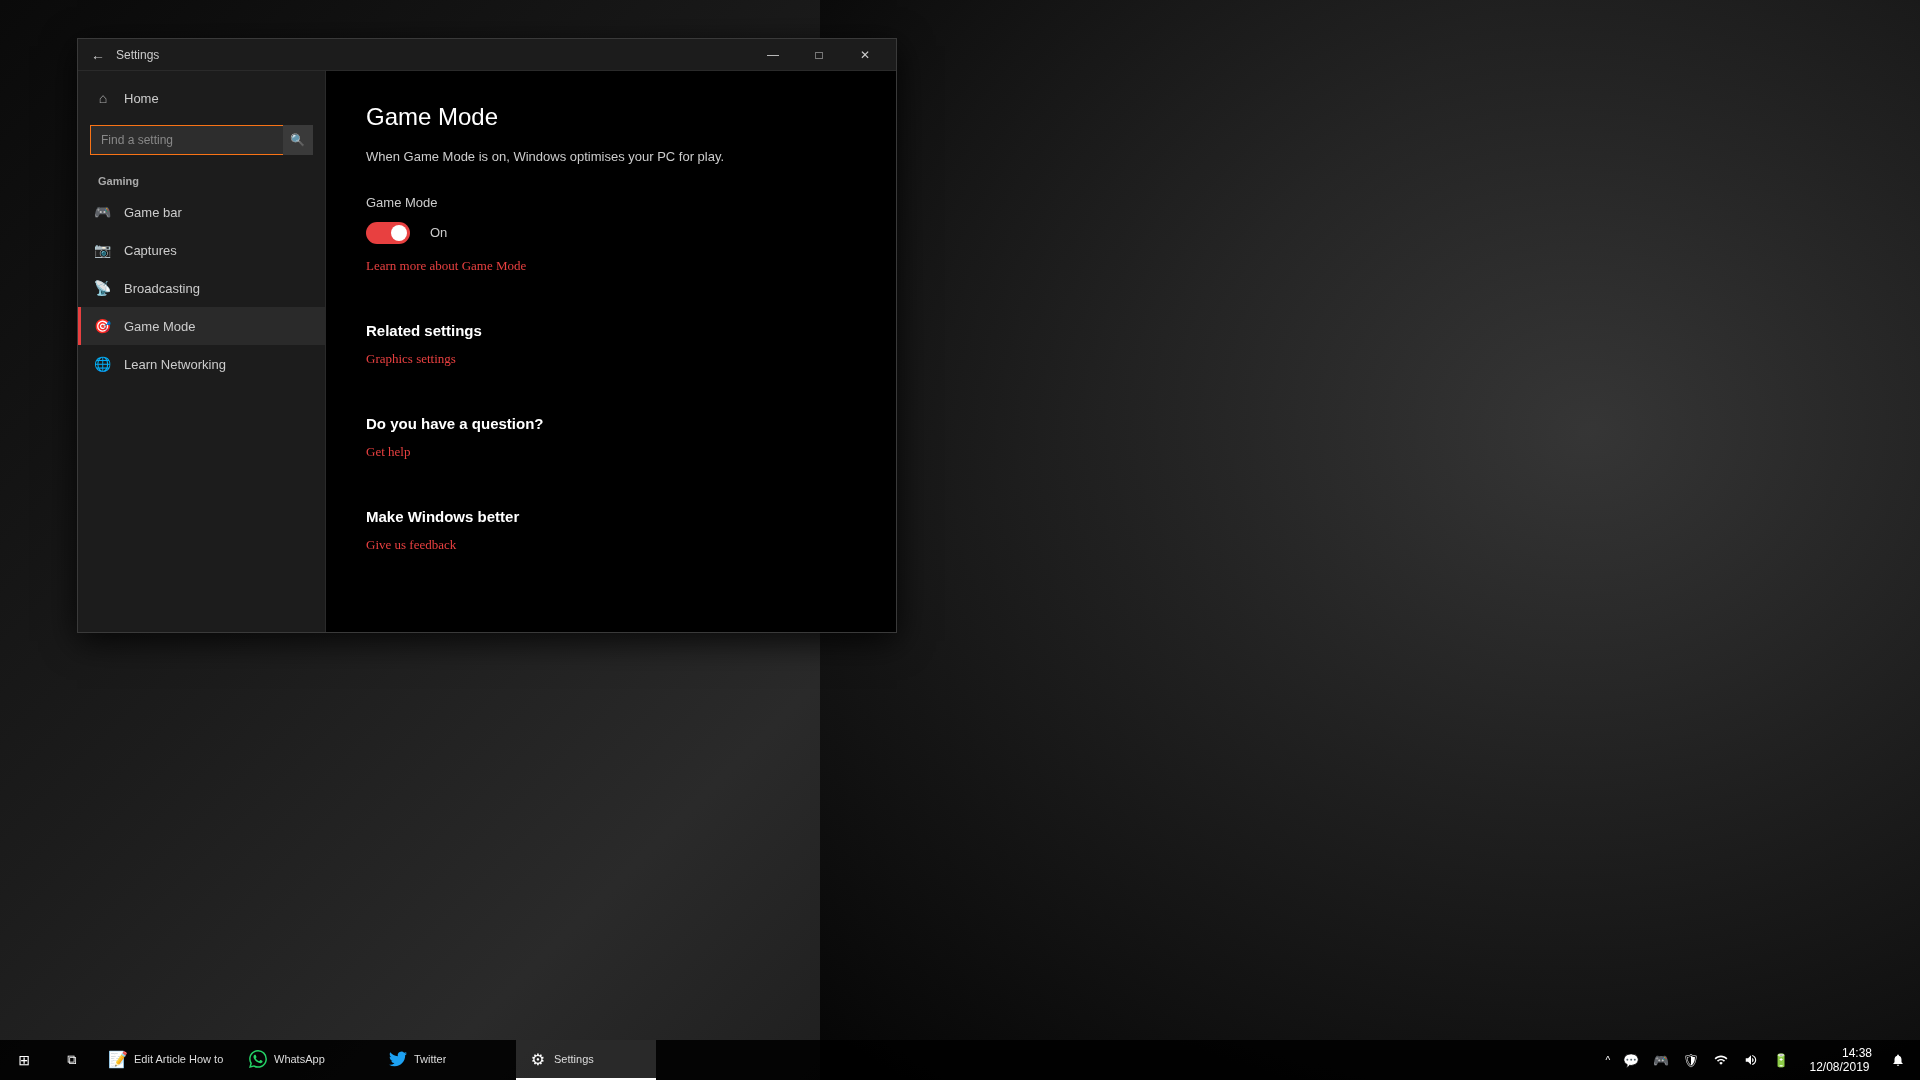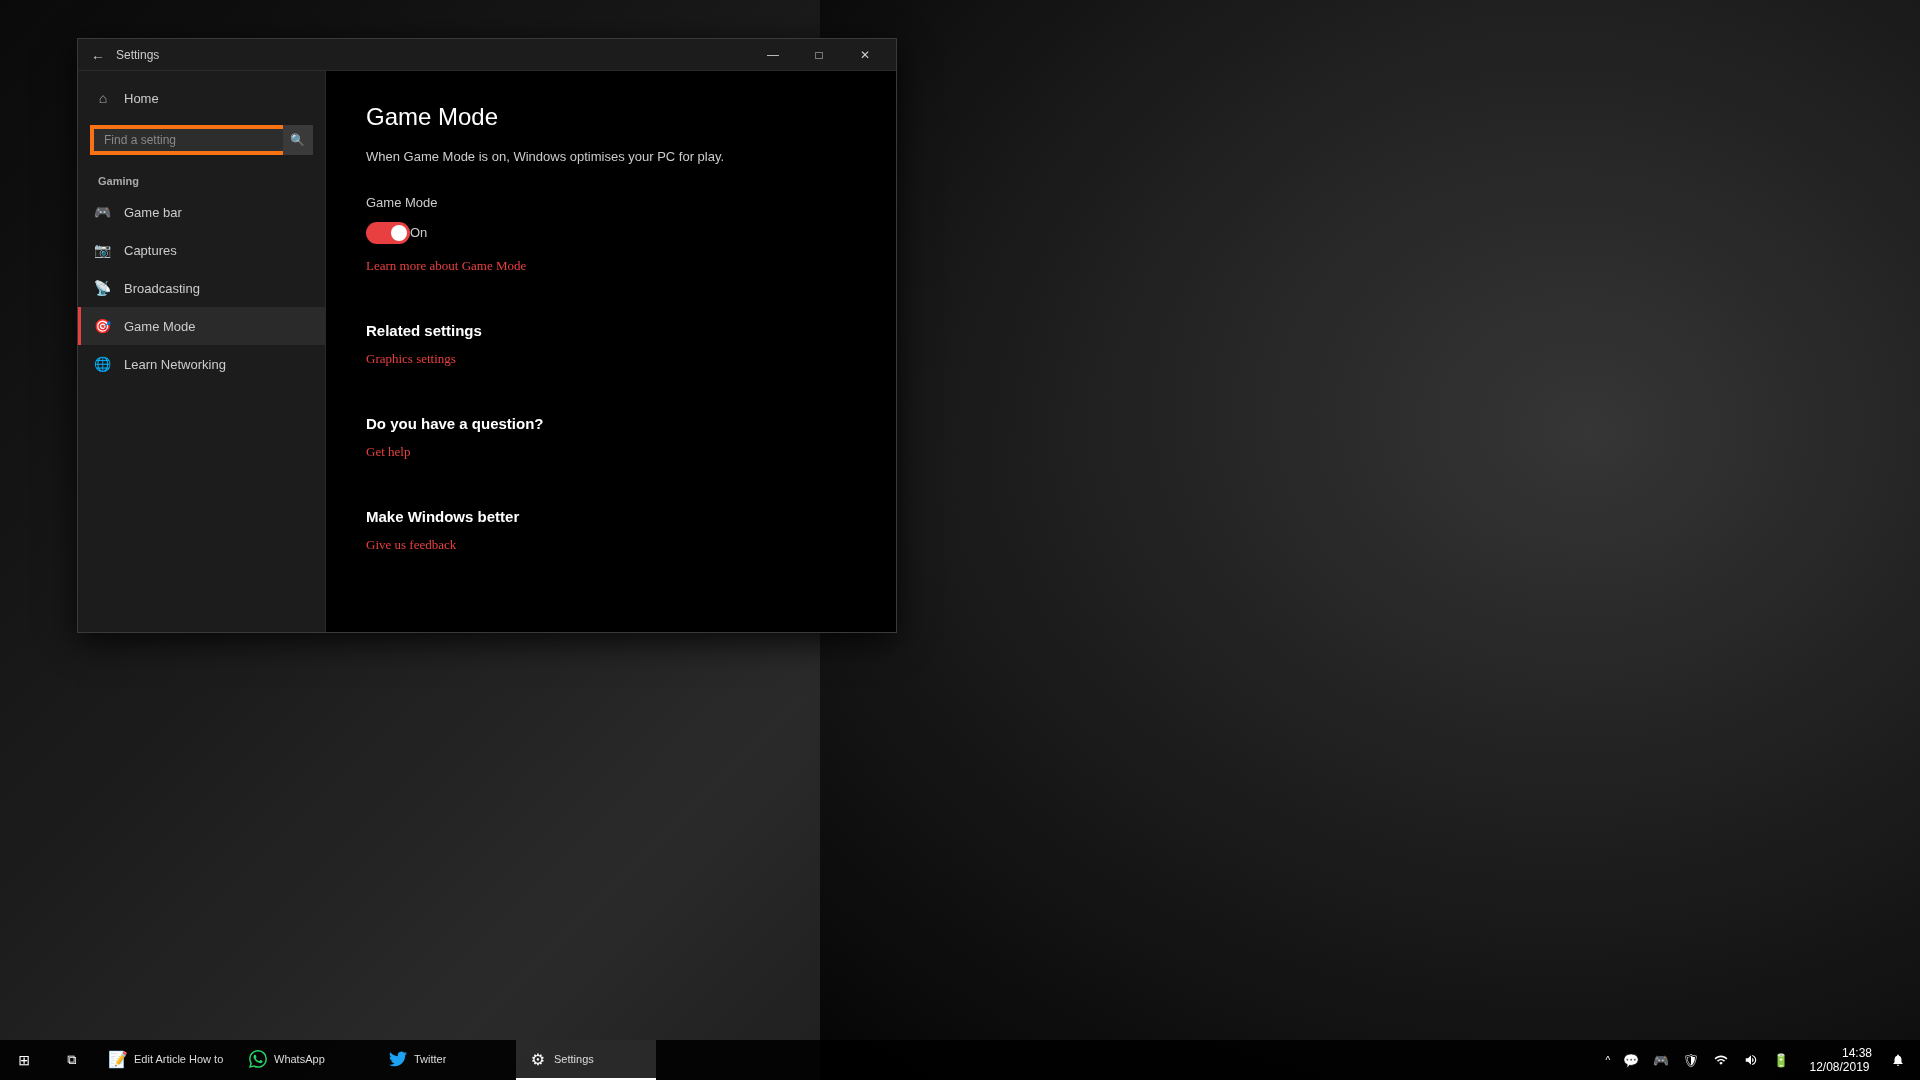--- a/index.html
+++ b/index.html
@@ -121,21 +121,21 @@
     }
 
     #search-container {
       padding: 8px 12px;
       position: relative;
     }
 
     #search-input {
       width: 100%;
       background: #2d2d2d;
-      border: 4px solid #f97316;
+      border: 1px solid #f97316;
       color: #ccc;
       padding: 6px 10px 6px 10px;
       font-size: 12px;
       outline: none;
       height: 30px;
     }
 
     #search-input::placeholder { color: #888; }
 
     .search-icon-btn {
@@ -223,21 +223,21 @@
 
     .setting-label {
       font-size: 13px;
       color: #ccc;
       margin-bottom: 12px;
     }
 
     .toggle-row {
       display: flex;
       align-items: center;
-      gap: 0;
+      gap: 20px;
       margin-bottom: 12px;
     }
 
     .toggle-switch {
       width: 44px;
       height: 22px;
       background: #e84040;
       border-radius: 11px;
       position: relative;
       cursor: pointer;

